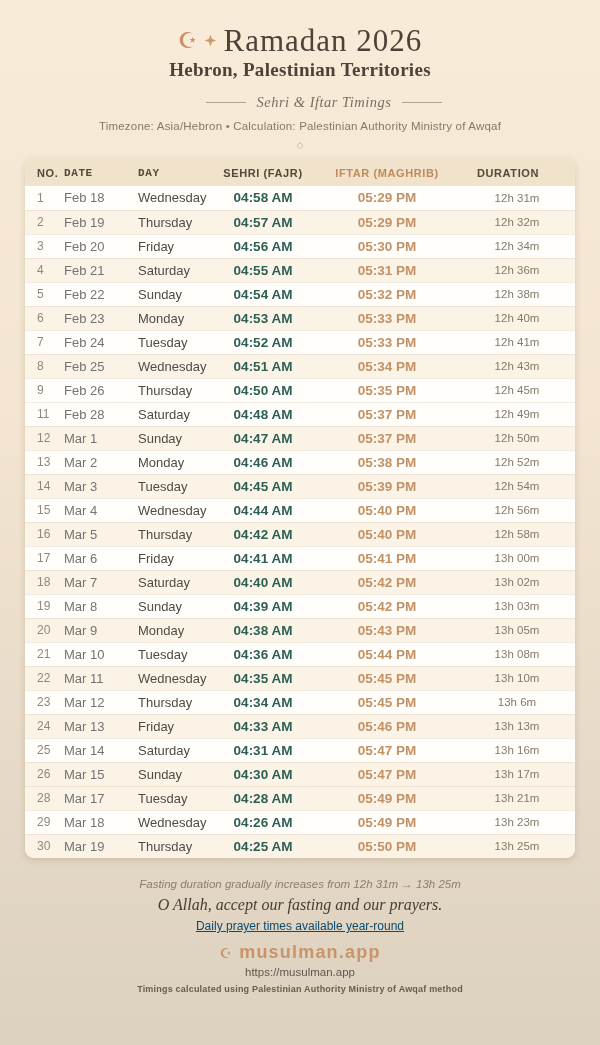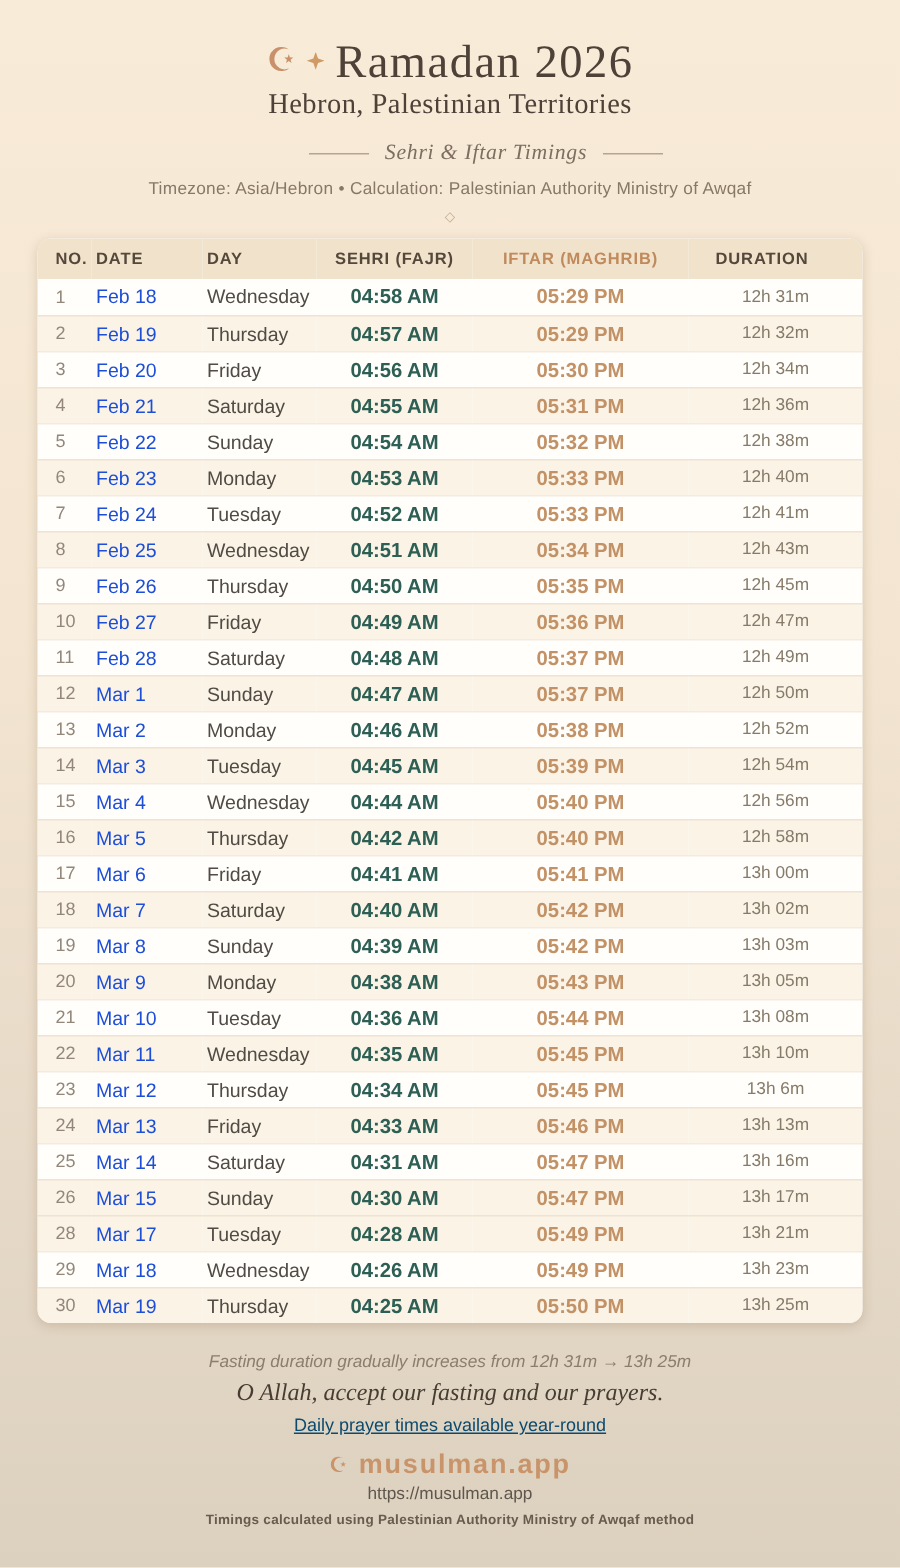--- a/index.html
+++ b/index.html
@@ -14,48 +14,48 @@
   .page { width:600px; height:1045px; text-align:center; }
 
   
   .hdr { padding-top:25px; }
   .title-row { display:flex; align-items:center; justify-content:center; gap:7px; }
   .crescent { font-family:"DejaVu Sans", sans-serif; color:#c9916b; font-size:22px; line-height:1; }
   .sparkle { width:12px; height:12px; display:inline-block; background:#cf9a63;
     clip-path:polygon(50% 0,63% 37%,100% 50%,63% 63%,50% 100%,37% 63%,0 50%,37% 37%); }
   .title { font-family:"Liberation Serif","DejaVu Serif",serif; font-size:31px; color:#4e4138;
     letter-spacing:1px; font-weight:400; line-height:1; }
-  .subtitle { font-family:"Liberation Serif","DejaVu Serif",serif; font-size:19px; font-weight:normal;
+  .subtitle { font-family:"Liberation Serif","DejaVu Serif",serif; font-size:19px; font-weight:bold;
     color:#4e4138; margin-top:3px; letter-spacing:.3px; }
   .divider-row { display:flex; align-items:center; justify-content:center; gap:11px; margin-top:13px;padding-left:48px; }
   .divider-line { width:40px; height:1px; background:#b5a48e; }
   .section-label { font-family:"Liberation Serif","DejaVu Serif",serif; font-style:italic;
     font-size:14.5px; color:#7d6e5f; letter-spacing:.5px; }
   .meta { margin-top:9px; font-size:11.5px; color:#877867; letter-spacing:.2px; }
   .diamond { margin-top:8px; font-size:9px; color:#c3ad92; font-family:"DejaVu Sans",sans-serif; }
 
   
   .card { width:550px; margin:9px auto 0; background:#fffefb; border-radius:9px; overflow:hidden;
     box-shadow:0 2px 7px rgba(125,95,60,.22); }
   table { width:100%; border-collapse:collapse; table-layout:fixed; }
   col.c-no{width:36px} col.c-date{width:74px} col.c-day{width:76px}
   col.c-sehri{width:104px} col.c-iftar{width:144px} col.c-dur{width:116px}
   thead th { height:27px; background:#f0e2cb; font-size:11px; font-weight:bold; color:#55483a;
     letter-spacing:.6px; vertical-align:middle; }
   th.no { text-align:left; padding-left:12px; }
-  th.date, th.day { text-align:left; padding-left:3px; }
+  th.date, th.day { text-align:left; padding-left:3px;font-family:Liberation Mono, monospace; }
   th.sehri, th.iftar, th.dur { text-align:center; }
   th.iftar { color:#c08a5c; }
   th.dur { padding-right:18px; }
   tbody td { height:24px; vertical-align:middle; font-size:13px; }
   tbody tr { border-top:1px solid rgba(208,188,158,.28); }
   tbody tr:first-child { border-top:none; }
   tbody tr.alt { background:#faf3e6; }
   td.no { text-align:left; padding-left:12px; font-size:12px; color:#93877a; }
-  td.date { text-align:left; padding-left:3px; color:#1d4ed8; }
+  td.date { text-align:left; padding-left:3px; color:#737373; }
   td.day { text-align:left; padding-left:3px; color:#504b44; }
   td.sehri { text-align:center; font-weight:bold; font-size:13.5px; color:#2d5f55; }
   td.iftar { text-align:center; font-weight:bold; font-size:13.5px; color:#c29166; }
   td.dur { text-align:center; font-size:11.5px; color:#867a69; }
 
   
   .fasting-note { margin-top:20px; font-style:italic; font-size:11.5px; color:#8b7e6d; }
   .quote { margin-top:6px; font-family:"Liberation Serif","DejaVu Serif",serif; font-style:italic;
     font-size:16px; color:#463d33; }
   .daily { margin-top:5px; font-size:12px; color:#0c4a6e;text-decoration:underline; }
@@ -172,28 +172,20 @@
             <td class="dur">12h 43m</td>
           </tr>
           <tr>
             <td class="no">9</td>
             <td class="date">Feb 26</td>
             <td class="day">Thursday</td>
             <td class="sehri">04:50 AM</td>
             <td class="iftar">05:35 PM</td>
             <td class="dur">12h 45m</td>
           </tr>
-          <tr class="alt">
-            <td class="no">10</td>
-            <td class="date">Feb 27</td>
-            <td class="day">Friday</td>
-            <td class="sehri">04:49 AM</td>
-            <td class="iftar">05:36 PM</td>
-            <td class="dur">12h 47m</td>
-          </tr>
           <tr>
             <td class="no">11</td>
             <td class="date">Feb 28</td>
             <td class="day">Saturday</td>
             <td class="sehri">04:48 AM</td>
             <td class="iftar">05:37 PM</td>
             <td class="dur">12h 49m</td>
           </tr>
           <tr class="alt">
             <td class="no">12</td>

